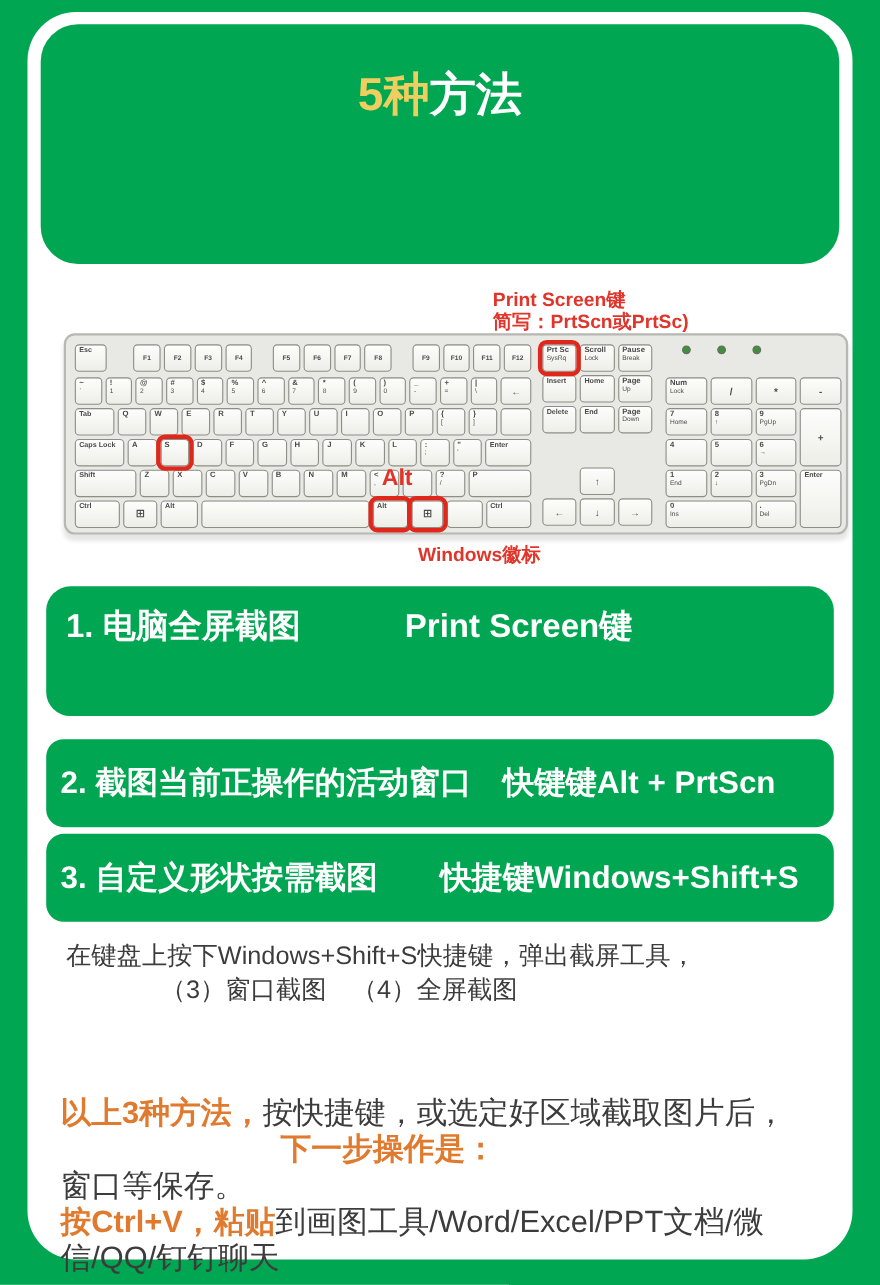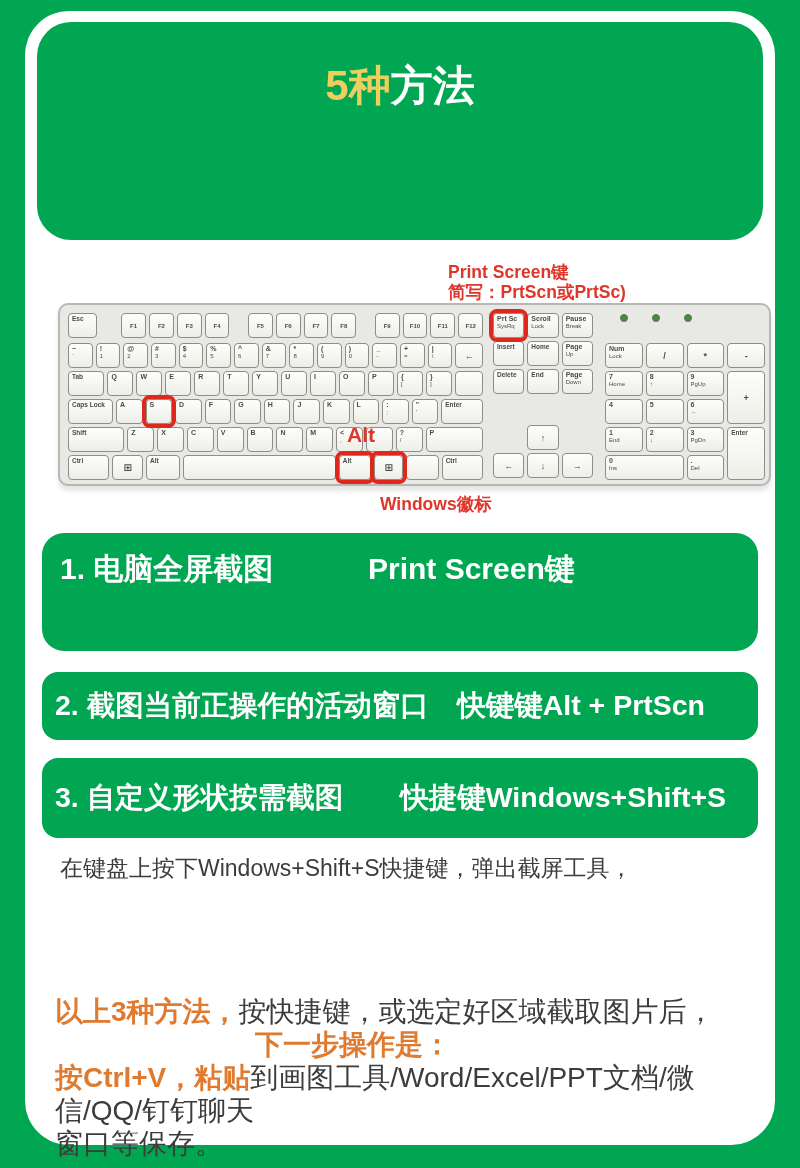--- a/index.html
+++ b/index.html
@@ -62,21 +62,21 @@
   .led{width:6px;height:6px;border-radius:50%;background:#3f8f3f;border:1px solid #6a6a66;}
   
   .banner{
     position:absolute;left:17px;width:716px;background:#00A651;color:#ffffff;
     font-weight:700;border-radius:16px;box-sizing:border-box;
   }
   .banner1{top:522px;height:118px;border-radius:22px;padding:16px 0 0 18px;font-size:30px;}
   .banner1 .l1{position:relative;height:38px;}
   .banner1 .l1 .right{position:absolute;left:308px;top:0;}
   .banner1 .l2{margin-left:308px;margin-top:9px;}
-  .banner2{top:661px;height:68px;display:flex;align-items:center;padding-left:13px;font-size:28.5px;}
+  .banner2{top:661px;height:80px;display:flex;align-items:center;padding-left:13px;font-size:28.5px;}
   .banner3{top:747px;height:80px;display:flex;align-items:center;padding-left:13px;font-size:28.5px;}
   
   .para{position:absolute;left:35px;top:842px;font-size:23px;line-height:30.5px;color:#3c3c3c;}
   .para .indent{margin-left:86px;}
   .footer{position:absolute;left:30px;top:984px;font-size:28px;line-height:33px;color:#3c3c3c;}
   .hl{color:#E07A2E;font-weight:700;}
   .footer .l2{margin-left:200px;}
 </style>
 </head>
 <body>
@@ -479,22 +479,23 @@
   <div class="banner banner2">
     <div>2. 截图当前正操作的活动窗口　快键键Alt + PrtScn</div>
   </div>
 
   <div class="banner banner3">
     <div>3. 自定义形状按需截图　　快捷键Windows+Shift+S</div>
   </div>
 
   <div class="para">
     <div>在键盘上按下Windows+Shift+S快捷键，弹出截屏工具，</div>
+    <div class="indent">（3）窗口截图　（4）全屏截图</div>
   </div>
 
   <div class="footer">
     <div><span class="hl">以上3种方法，</span><span>按快捷键，或选定好区域截取图片后，</span></div>
     <div class="l2 hl">下一步操作是：</div>
+    <div>窗口等保存。</div>
     <div><span class="hl">按Ctrl+V，粘贴</span><span>到画图工具/Word/Excel/PPT文档/微信/QQ/钉钉聊天</span></div>
-    <div>窗口等保存。</div>
   </div>
 
 </div>
 
 </body></html>

